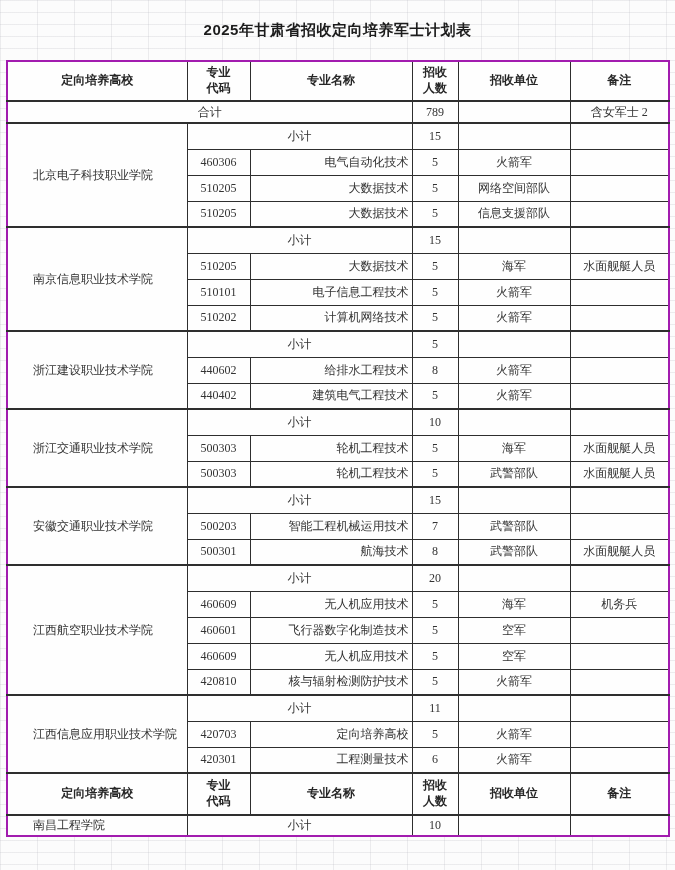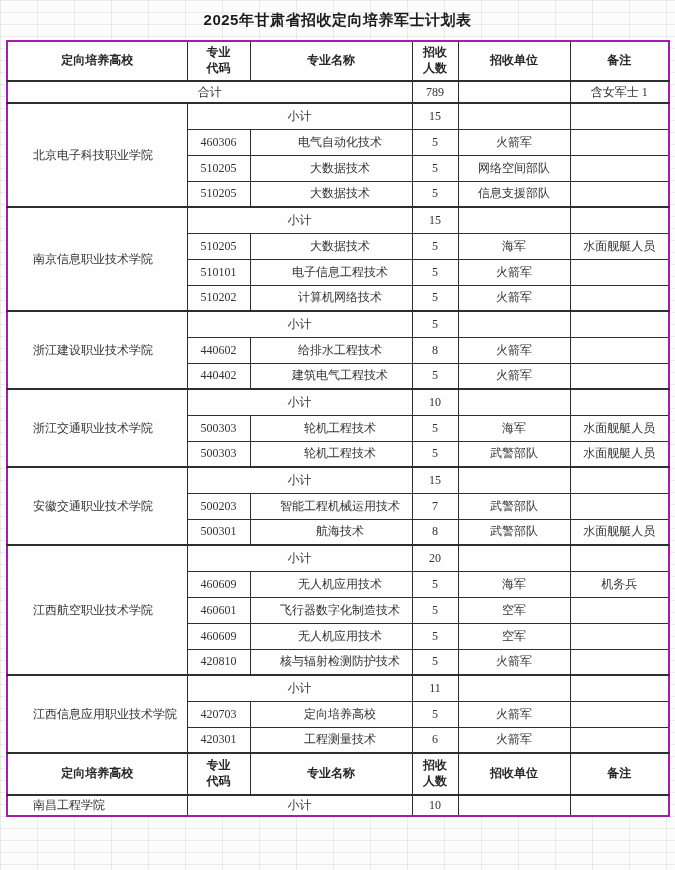--- a/index.html
+++ b/index.html
@@ -10,21 +10,21 @@
     overflow: hidden;
     font-family: "Liberation Serif", "DejaVu Serif", serif;
     color: #333;
     background-color: #fcfcfc;
     background-image:
       linear-gradient(to right, rgba(185,185,192,0.25) 1px, transparent 1px),
       linear-gradient(to bottom, rgba(185,185,192,0.25) 1px, transparent 1px);
     background-size: 37px 12px;
   }
   .title-bar {
-    height: 40px;
+    height: 60px;
     display: flex;
     align-items: center;
     justify-content: center;
   }
   .title-bar h1 {
     margin: 0;
     font-size: 15px;
     font-weight: bold;
     color: #1c1c1c;
     font-family: "Liberation Sans", "DejaVu Sans", sans-serif;
@@ -54,21 +54,21 @@
     line-height: 1.3;
   }
   tr.header-row th { height: 40px; border-bottom-width: 2px; }
   tr.header-row-2 th { height: 42px; border-top-width: 2px; }
   tr.total-row td { height: 22px; }
   tr.data-row td { height: 26px; }
   tr.footer-row td { height: 20px; }
   tr.group-top td { border-top-width: 2px; }
   tr.footer-row td { border-top-width: 2px; }
   td.center { text-align: center; }
-  td.left { text-align: center; padding-left: 21px; }
+  td.left { text-align: right; padding-left: 21px; }
   td.college { text-align: left; padding-left: 25px; }
 </style>
 </head>
 <body>
 
 <div class="title-bar">
   <h1>2025年甘肃省招收定向培养军士计划表</h1>
 </div>
 
 <table class="plan">
@@ -88,21 +88,21 @@
         <th>专业名称</th>
         <th>招收
 人数</th>
         <th>招收单位</th>
         <th>备注</th>
       </tr>
       <tr class="total-row group-top">
         <td class="center" colspan="3">合计</td>
         <td class="center">789</td>
         <td class="center"></td>
-        <td class="center">含女军士 1</td>
+        <td class="center">含女军士 2</td>
       </tr>
       <tr class="data-row group-top">
         <td class="college" rowspan="4">北京电子科技职业学院</td>
         <td class="center" colspan="2">小计</td>
         <td class="center">15</td>
         <td class="center"></td>
         <td class="center"></td>
       </tr>
       <tr class="data-row">
         <td class="center">460306</td>

